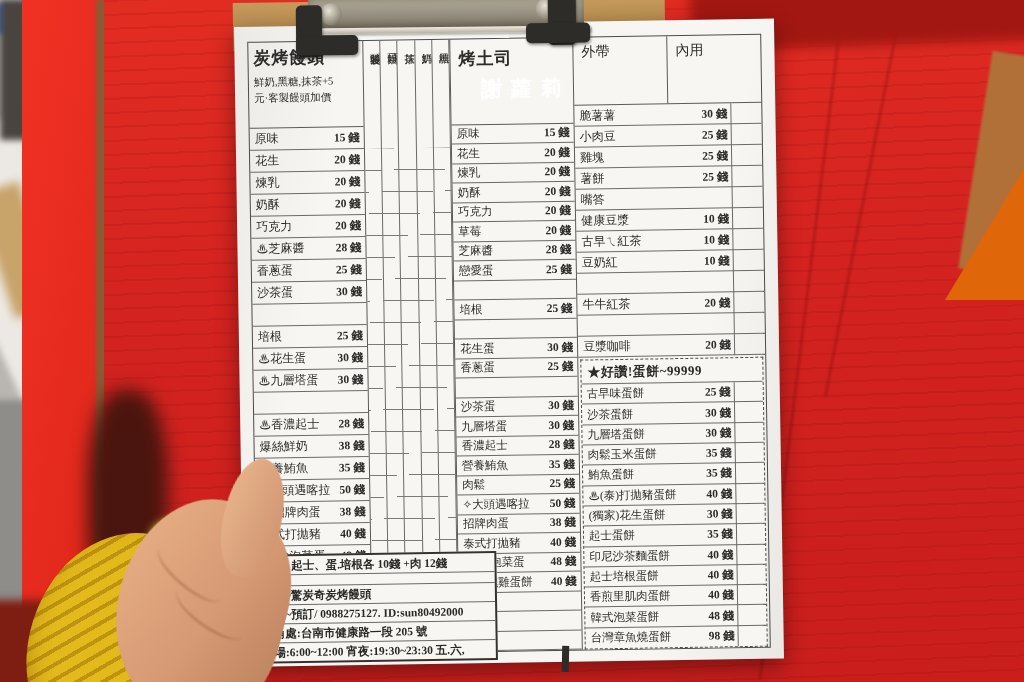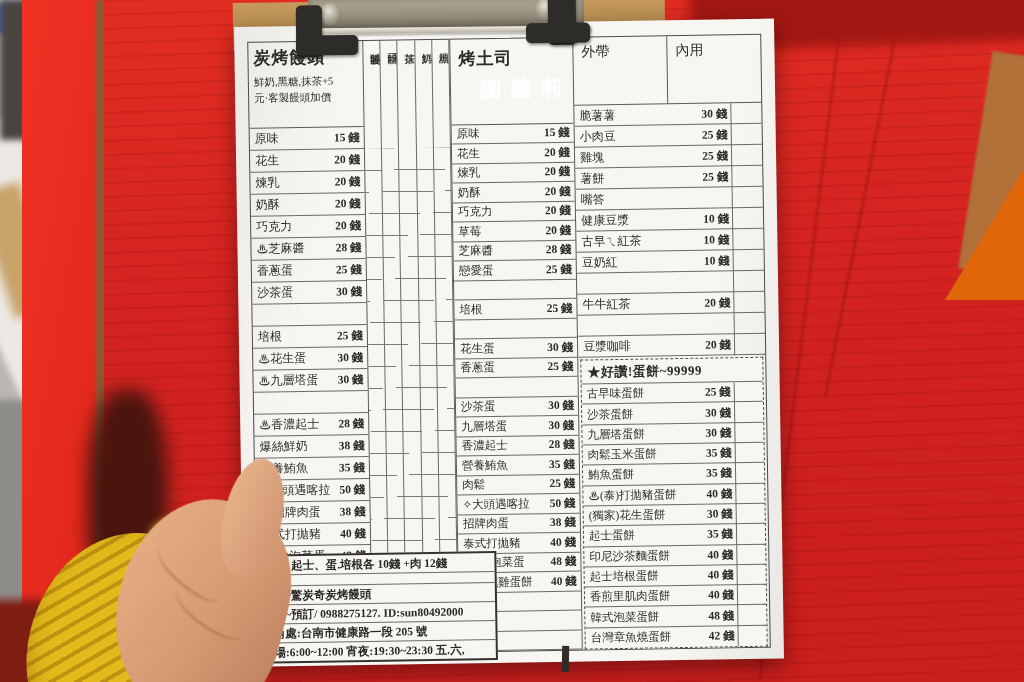--- a/index.html
+++ b/index.html
@@ -534,21 +534,21 @@
                 <span class="pr">40 錢</span>
               </div>
 
               <div class="row">
                 <span class="nm">韓式泡菜蛋餅</span>
                 <span class="pr">48 錢</span>
               </div>
 
               <div class="row">
                 <span class="nm">台灣章魚燒蛋餅</span>
-                <span class="pr">42 錢</span>
+                <span class="pr">98 錢</span>
               </div>
             </div>
         </div>
       </div>
     </div>
 
     <div class="info-box">
       <div class="info-line">加料: 起士、蛋.培根各  10錢 +肉 12錢</div>
       <div class="info-spacer"></div>
       <div class="info-line">粉絲~驚炭奇炭烤饅頭</div>

